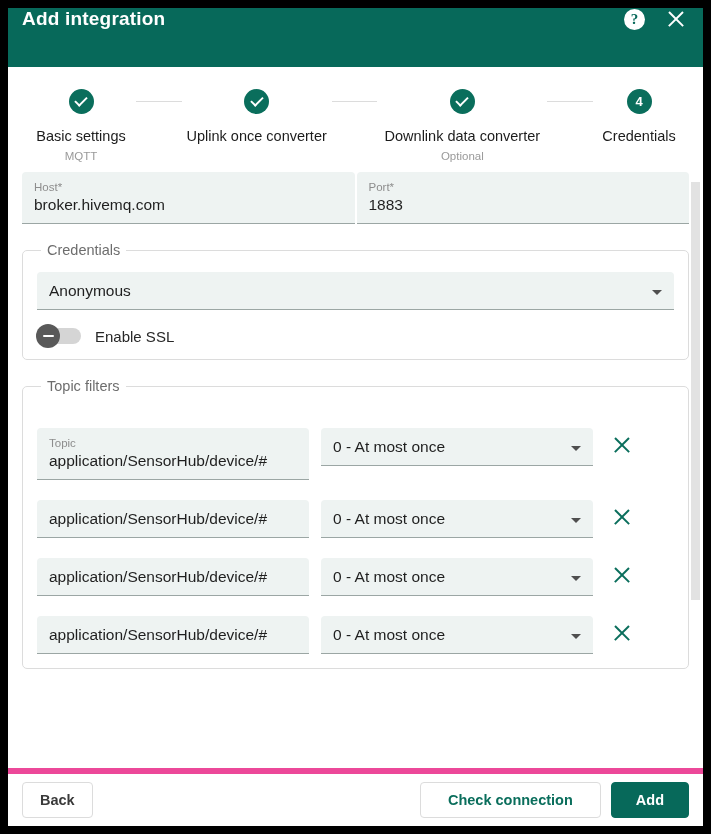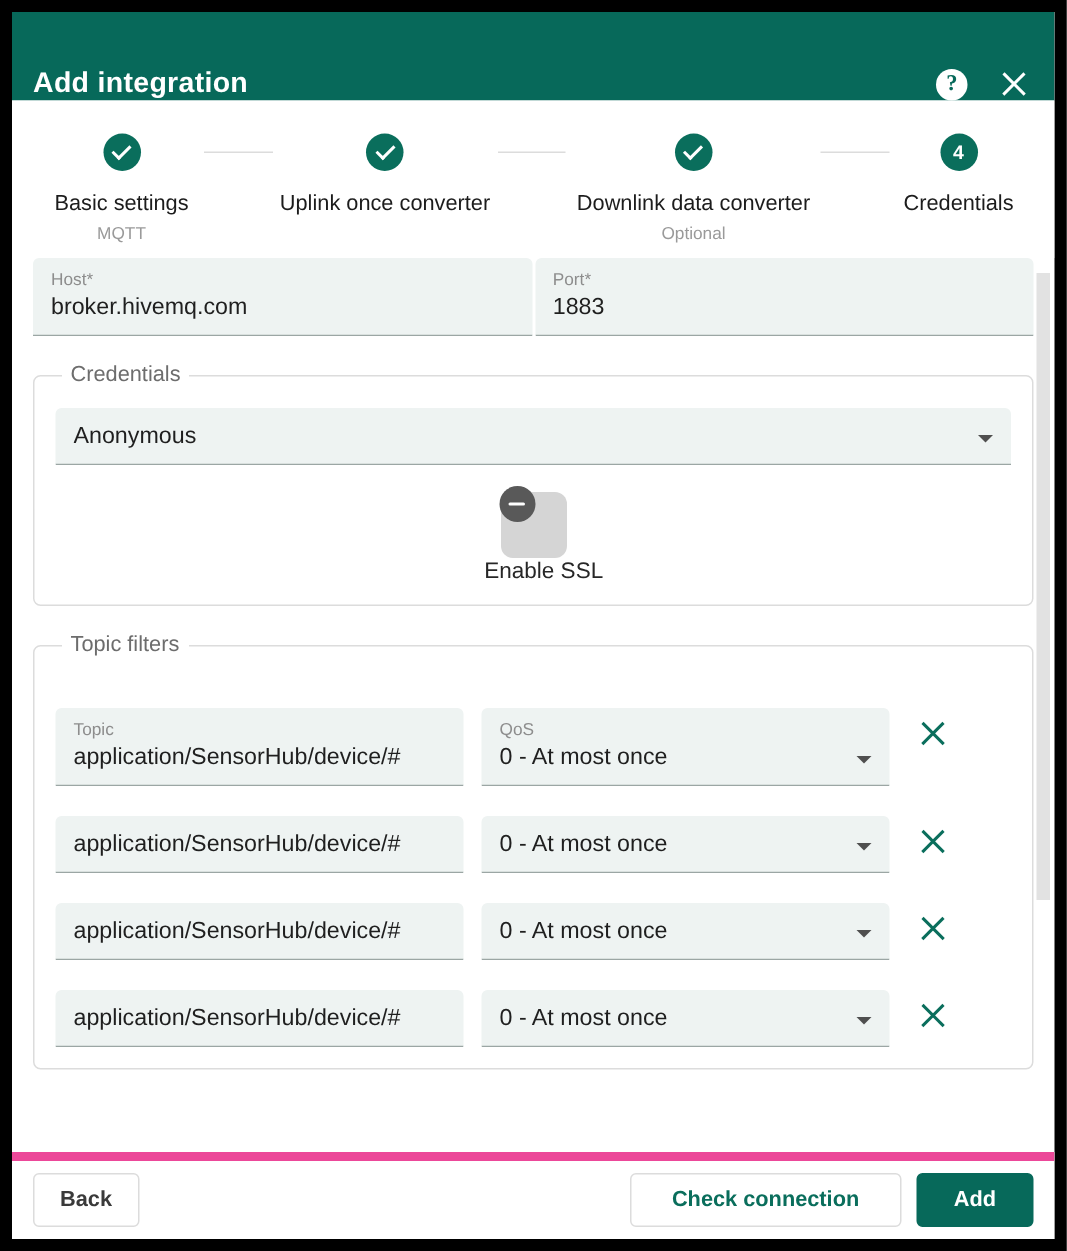--- a/index.html
+++ b/index.html
@@ -23,21 +23,21 @@
     flex-direction: column;
     overflow: hidden;
   }
 
   
   .header {
     height: 59px;
     min-height: 59px;
     background: #07695a;
     display: flex;
-    align-items: flex-end;
+    align-items: flex-start;
     padding: 0 16px 0 14px;
     box-sizing: border-box;
   }
   .header-title {
     color: #ffffff;
     font-size: 19px;
     font-weight: bold;
     letter-spacing: .2px;
     flex: 1;
   }
@@ -220,24 +220,22 @@
   fieldset.group > legend {
     font-size: 14.5px;
     color: #6d6d6d;
     padding: 0 6px;
     margin-left: 4px;
   }
 
   
   .toggle-row {
     display: flex;
-    align-items: center;
     margin-top: 18px;
     cursor: pointer;
-    flex-direction: column;
   }
   .toggle {
     width: 44px;
     height: 16px;
     background: #d5d5d5;
     border-radius: 8px;
     position: relative;
     flex: 0 0 44px;
   }
   .toggle .knob {
@@ -430,21 +428,20 @@
 
     <fieldset class="group">
       <legend>Topic filters</legend>
 
       <div class="topic-row">
         <div class="field topic-field">
           <div class="field-label">Topic</div>
           <div class="field-value">application/SensorHub/device/#</div>
         </div>
         <div class="field qos-field">
-          <div class="field-label">QoS</div>
           <div class="field-value">0 - At most once</div>
           <span class="caret"></span>
         </div>
         <div class="del-btn">
             <span class="del-x"></span>
           </div>
       </div>
 
       <div class="topic-row">
         <div class="field topic-field nolabel">

